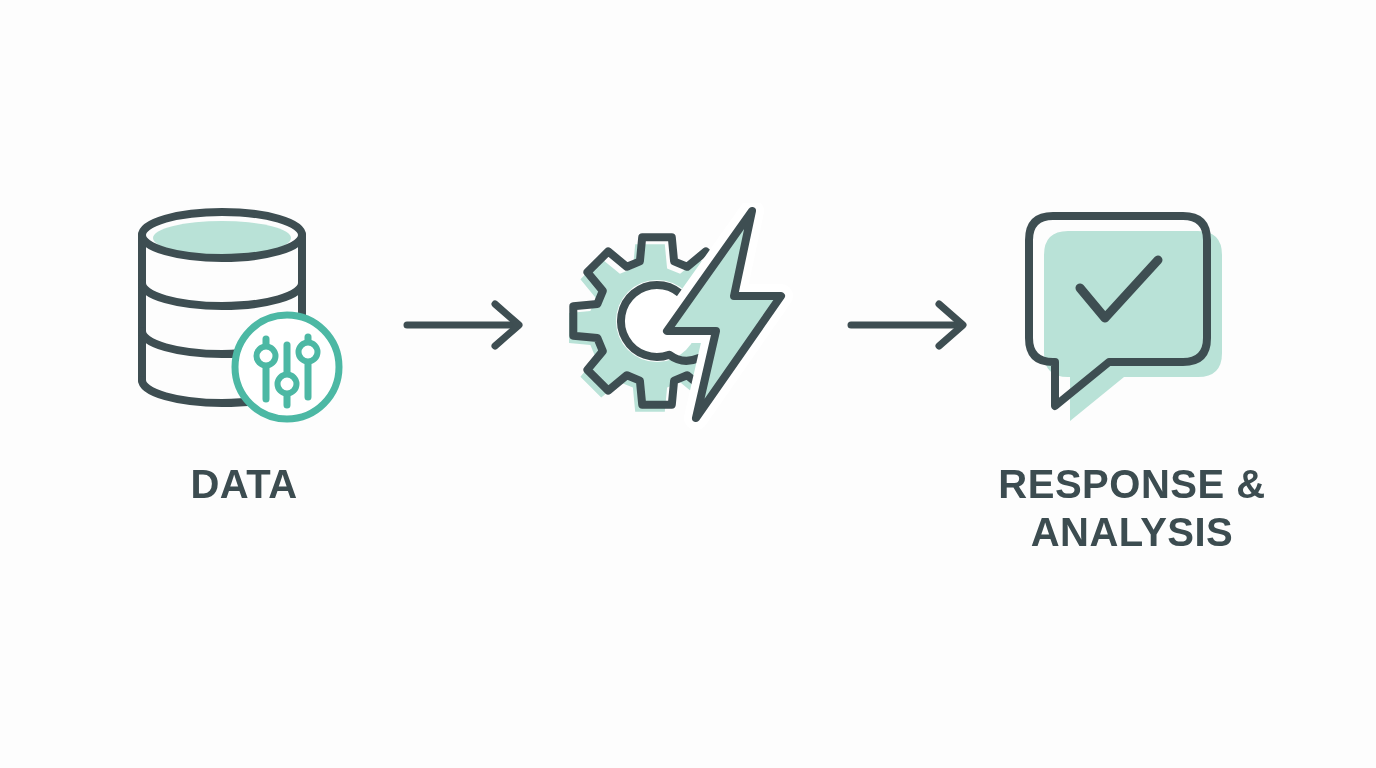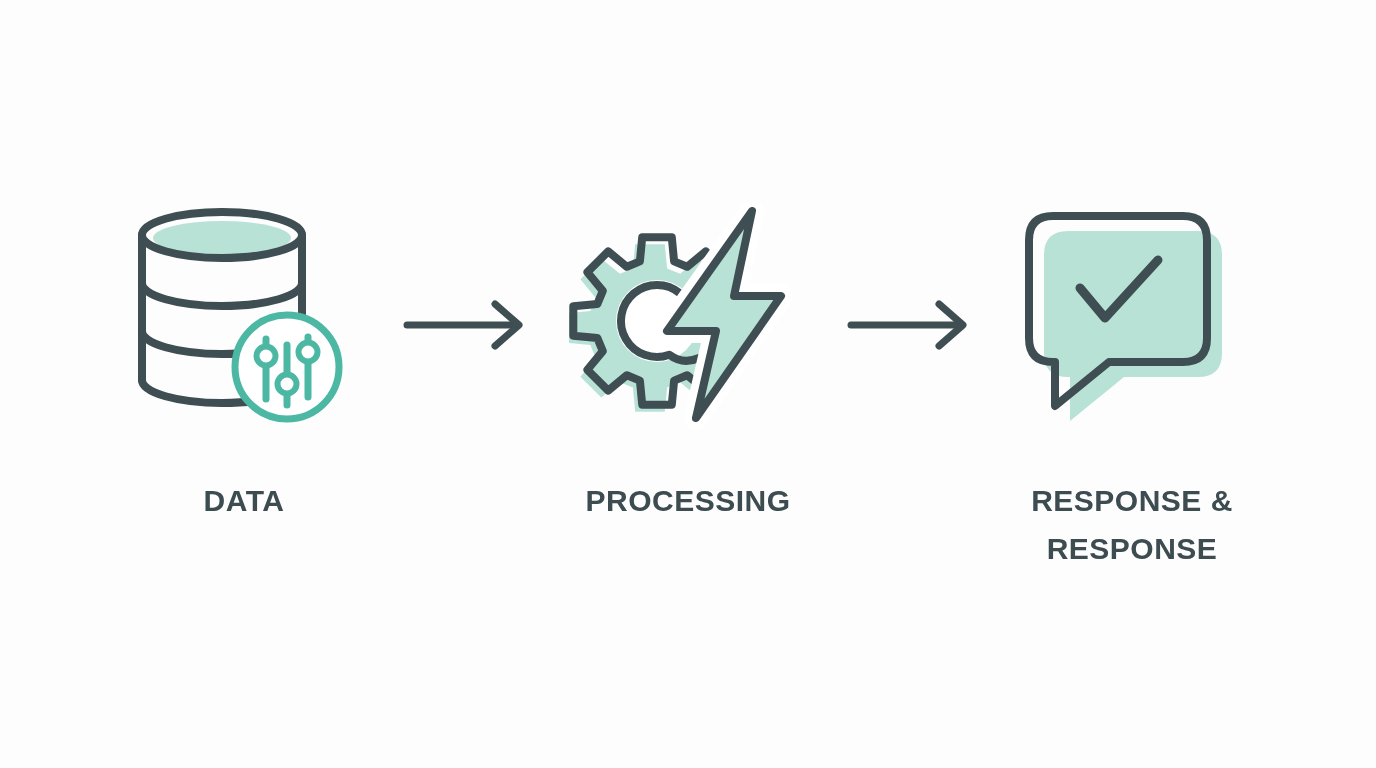--- a/index.html
+++ b/index.html
@@ -29,23 +29,23 @@
     flex-direction: column;
     align-items: center;
   }
   .icon-wrap {
     height: 238px;
     display: flex;
     align-items: center;
     justify-content: center;
   }
   .label {
-    margin-top: 41px;
+    margin-top: 24px;
     text-align: center;
-    font-size: 30px;
+    font-size: 40px;
     font-weight: 700;
     letter-spacing: 0.5px;
     line-height: 48px;
     color: var(--text);
   }
   .label span { display: block; }
   .arrow-wrap {
     width: 140px;
     height: 238px;
     margin: 0 2px;
@@ -137,21 +137,20 @@
             L 70.9 58.4 L 73.2 34.3 L 102.8 34.3 L 105.1 58.4
             L 118.1 63.8 L 136.8 48.4 L 157.6 69.2 L 142.2 87.9 Z"></path>
 
         <g>
           <path class="halo" d="M 183 8 L 98 128 L 147 128 L 127 215 L 212 93 L 165 93 Z"></path>
           <path class="mint-outlined" d="M 183 8 L 98 128 L 147 128 L 127 215 L 212 93 L 165 93 Z"></path>
         </g>
       </svg>
     </div>
     <div class="label">
-      <span>PROCESSING</span>
     </div>
   </div>
 
   <div class="arrow-wrap">
     <svg width="130" height="60" viewBox="0 0 130 60">
       <path class="stroke-dark-thin" d="M 6 30 L 116 30"></path>
       <path class="stroke-dark-thin" d="M 94 9 L 118 30 L 94 51"></path>
     </svg>
   </div>
 
@@ -167,17 +166,17 @@
 
         <path class="stroke-dark" d="M 28 6 L 158 6 Q 182 6 182 30 L 182 128
             Q 182 152 158 152 L 84 152 L 30 196 L 30 152 L 28 152
             Q 4 152 4 128 L 4 30 Q 4 6 28 6 Z"></path>
 
         <path class="stroke-dark" style="stroke-width:9" d="M 55 78 L 80 108 L 133 50"></path>
       </svg>
     </div>
     <div class="label">
       <span>RESPONSE &amp;</span>
-      <span>RESPONSE</span>
+      <span>ANALYSIS</span>
     </div>
   </div>
 
 </div>
 
 </body></html>

